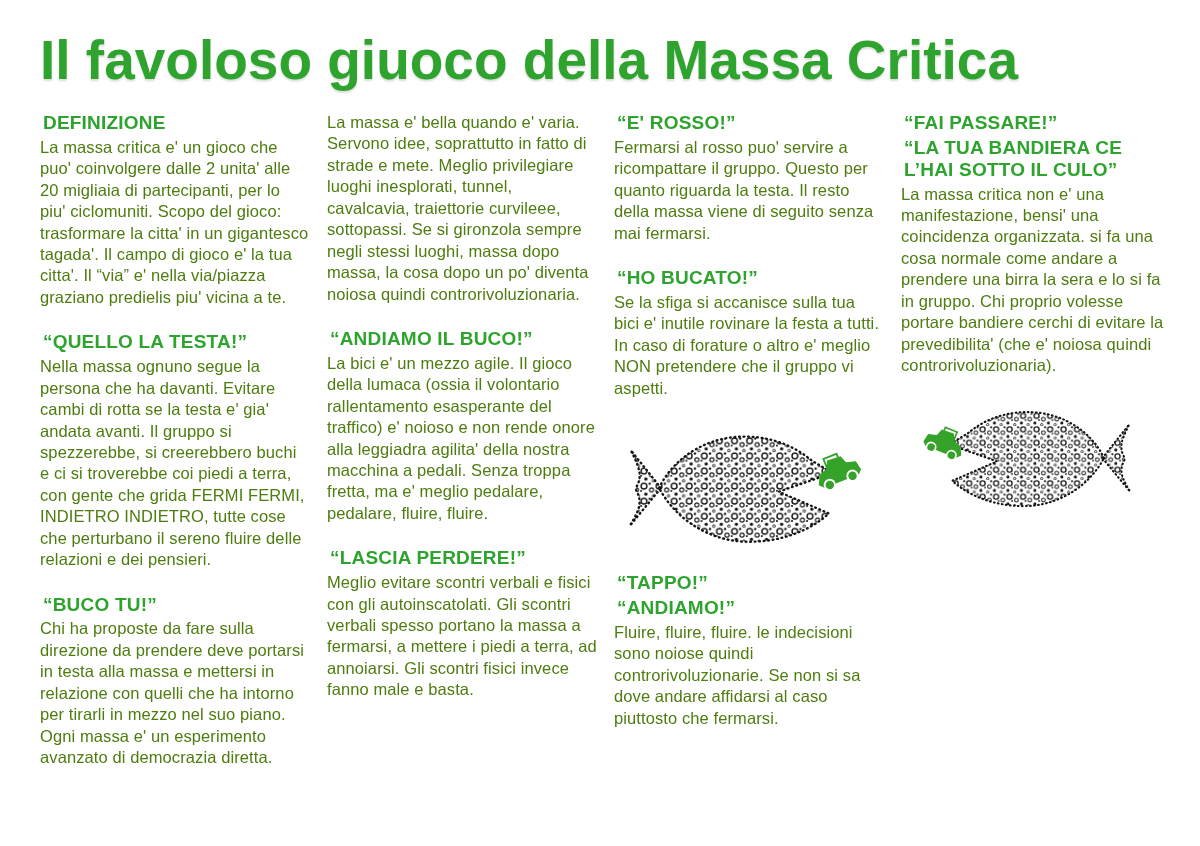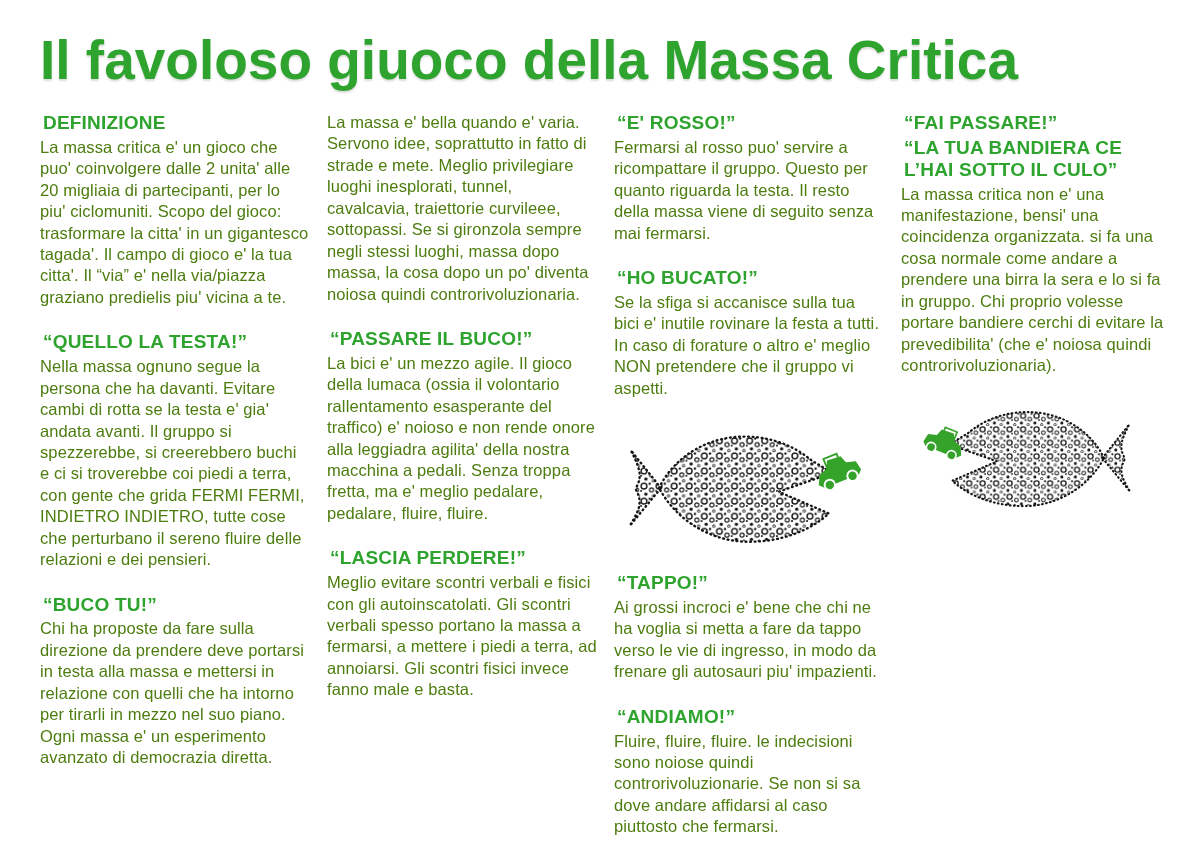--- a/index.html
+++ b/index.html
@@ -62,21 +62,21 @@
         <h2>“BUCO TU!”</h2>
         <p>Chi ha proposte da fare sulla direzione da prendere deve portarsi in testa alla massa e mettersi in relazione con quelli che ha intorno per tirarli in mezzo nel suo piano. Ogni massa e' un esperimento avanzato di democrazia diretta.</p>
       </div>
     </div>
 
     <div class="col">
       <div class="sec">
         <p>La massa e' bella quando e' varia. Servono idee, soprattutto in fatto di strade e mete. Meglio privilegiare luoghi inesplorati, tunnel, cavalcavia, traiettorie curvileee, sottopassi. Se si gironzola sempre negli stessi luoghi, massa dopo massa, la cosa dopo un po' diventa noiosa quindi controrivoluzionaria.</p>
       </div>
       <div class="sec">
-        <h2>“PASSARE IL BUCO!”</h2>
+        <h2>“ANDIAMO IL BUCO!”</h2>
         <p>La bici e' un mezzo agile. Il gioco della lumaca (ossia il volontario rallentamento esasperante del traffico) e' noioso e non rende onore alla leggiadra agilita' della nostra macchina a pedali. Senza troppa fretta, ma e' meglio pedalare, pedalare, fluire, fluire.</p>
       </div>
       <div class="sec">
         <h2>“LASCIA PERDERE!”</h2>
         <p>Meglio evitare scontri verbali e fisici con gli autoinscatolati. Gli scontri verbali spesso portano la massa a fermarsi, a mettere i piedi a terra, ad annoiarsi. Gli scontri fisici invece fanno male e basta.</p>
       </div>
     </div>
 
     <div class="col">
       <div class="sec">
@@ -110,21 +110,20 @@
             <rect x="15" y="1" width="15" height="12" fill="#ffffff" stroke="#35a32a" stroke-width="2"></rect>
             <path d="M0,25 L5,15 L14,12 L18,4 L33,5 L36,13 L46,16 L48,26 L44,30 L5,30 Z" fill="#35a32a"></path>
             <circle cx="11" cy="29" r="5.5" fill="#35a32a" stroke="#ffffff" stroke-width="2"></circle>
             <circle cx="37" cy="29" r="5.5" fill="#35a32a" stroke="#ffffff" stroke-width="2"></circle>
           </g>
         </svg>
       </div>
 
       <div class="sec">
         <h2>“TAPPO!”</h2>
-        <p>Ai grossi incroci e' bene che chi ne ha voglia si metta a fare da tappo verso le vie di ingresso, in modo da frenare gli autosauri piu' impazienti.</p>
       </div>
       <div class="sec">
         <h2>“ANDIAMO!”</h2>
         <p>Fluire, fluire, fluire. le indecisioni sono noiose quindi controrivoluzionarie. Se non si sa dove andare affidarsi al caso piuttosto che fermarsi.</p>
       </div>
     </div>
 
     <div class="col">
       <div class="sec">
         <h2>“FAI PASSARE!”</h2>

